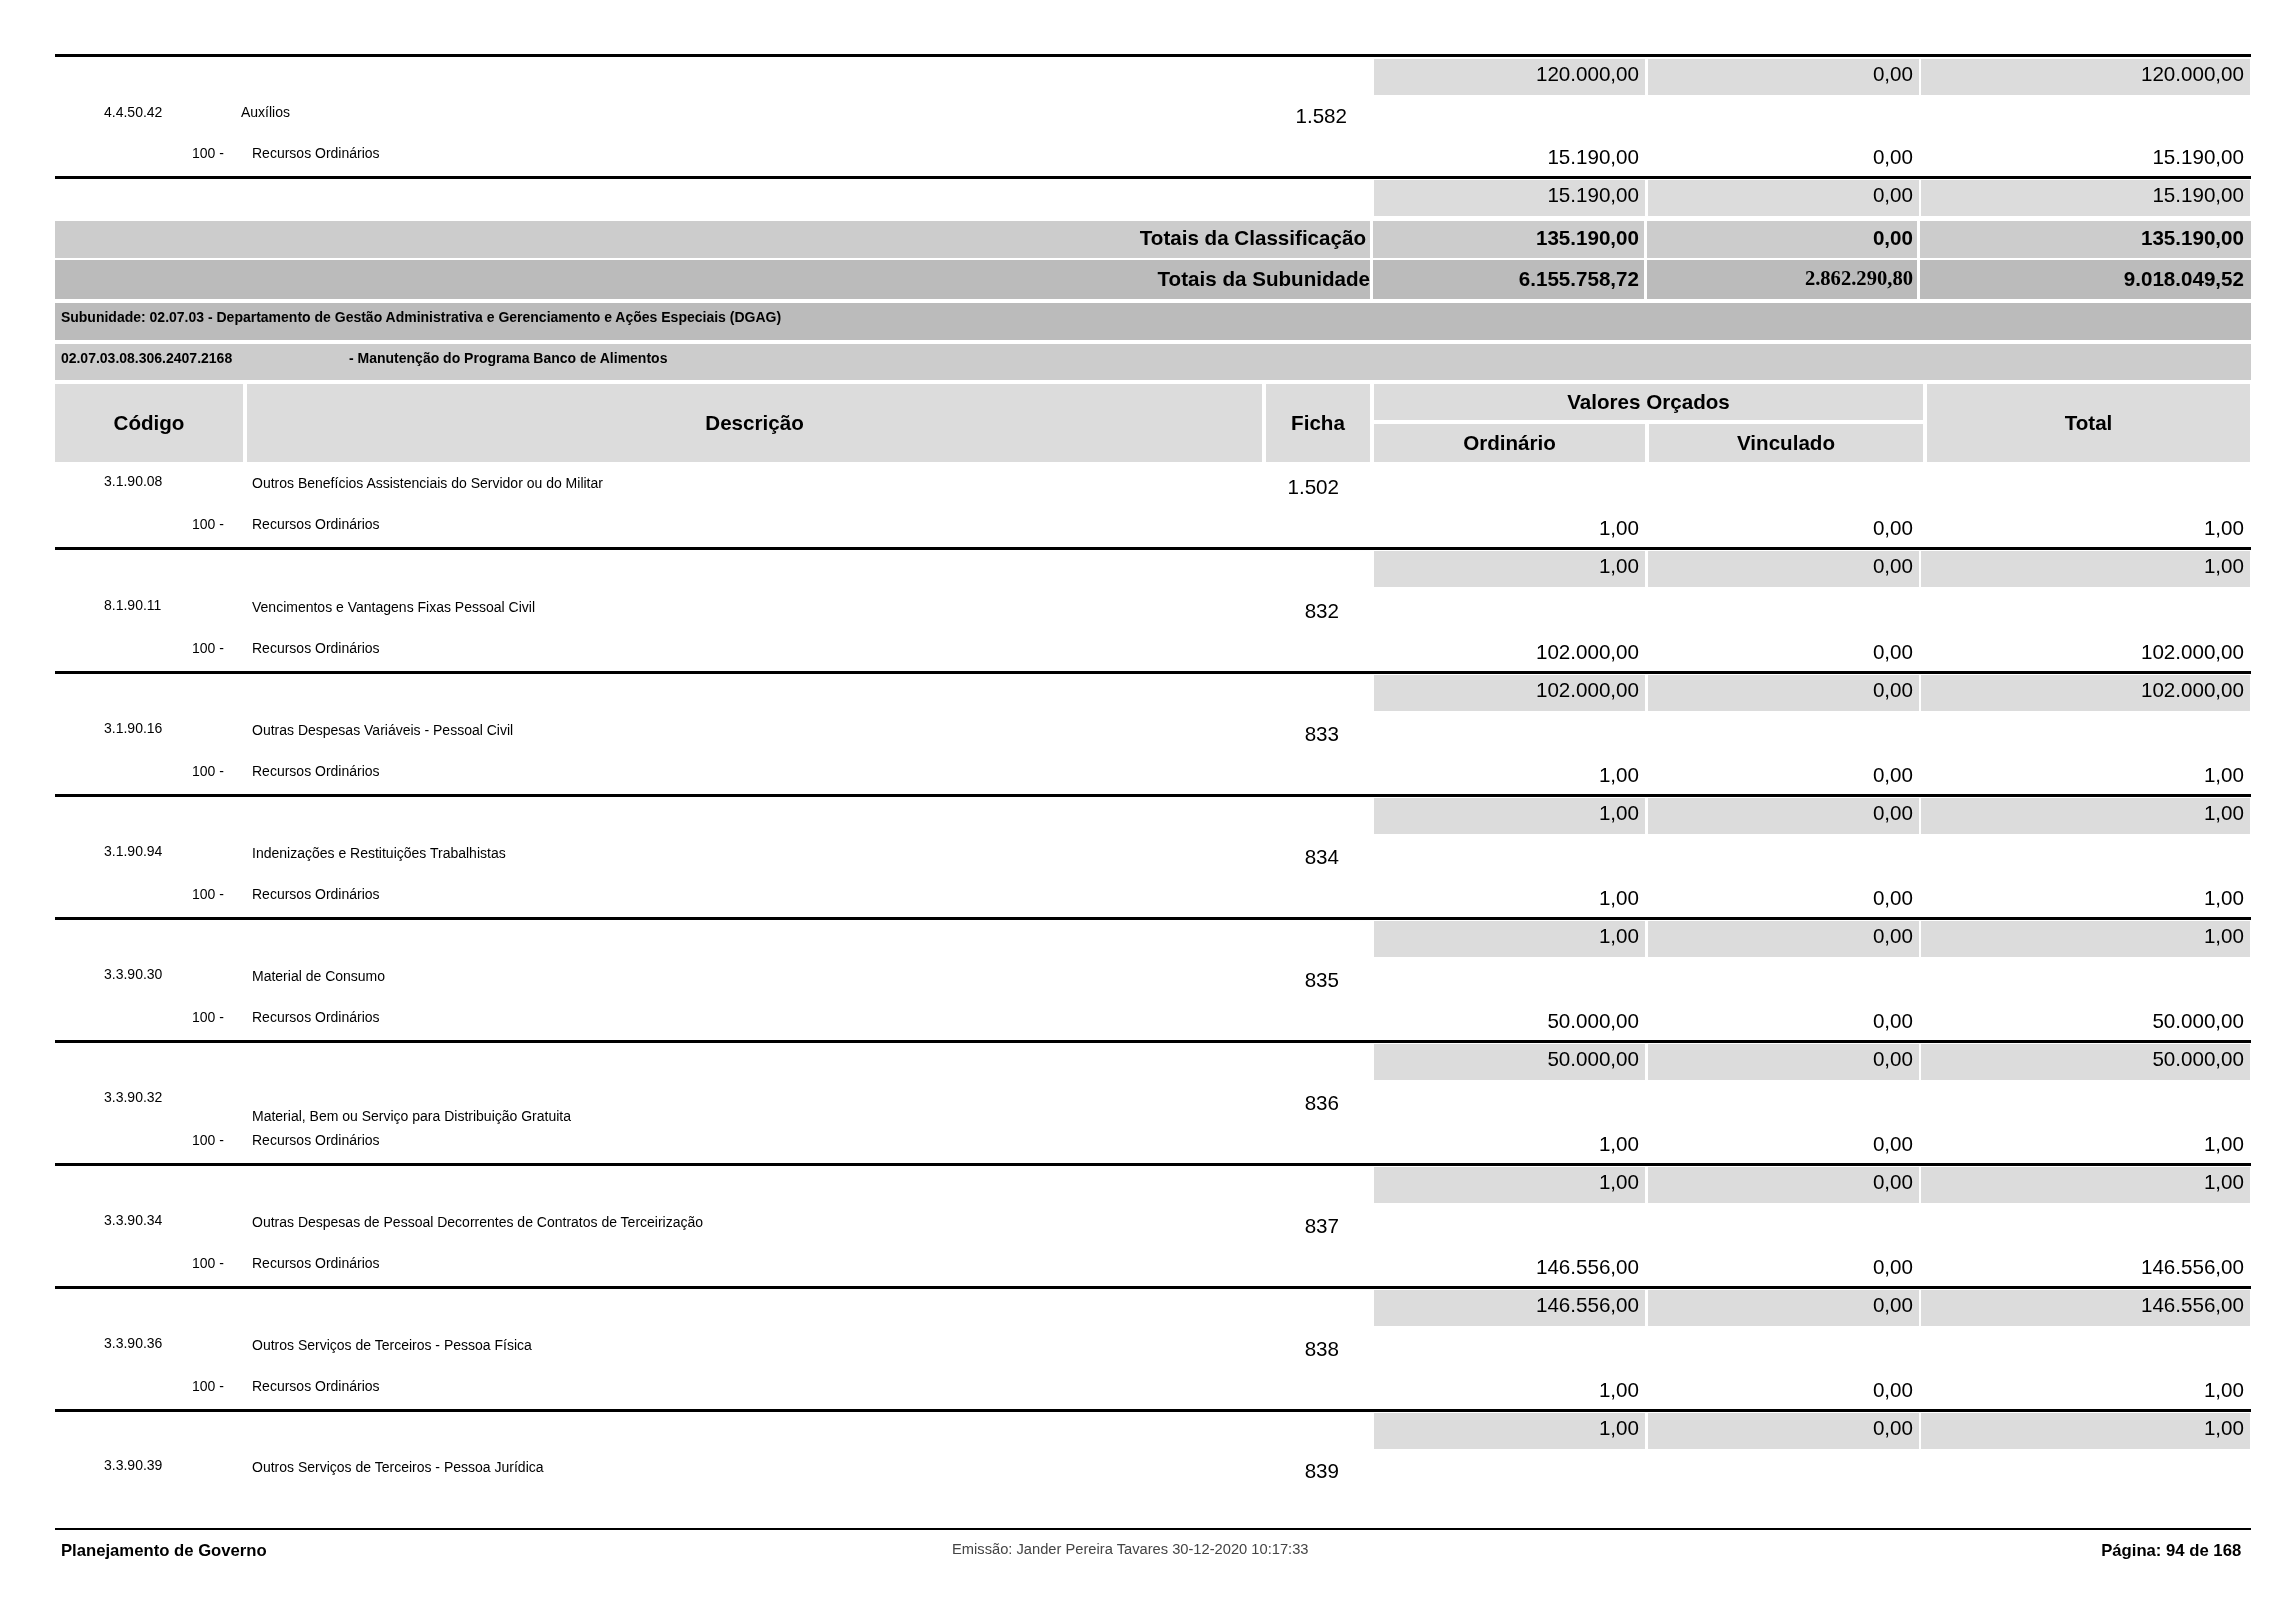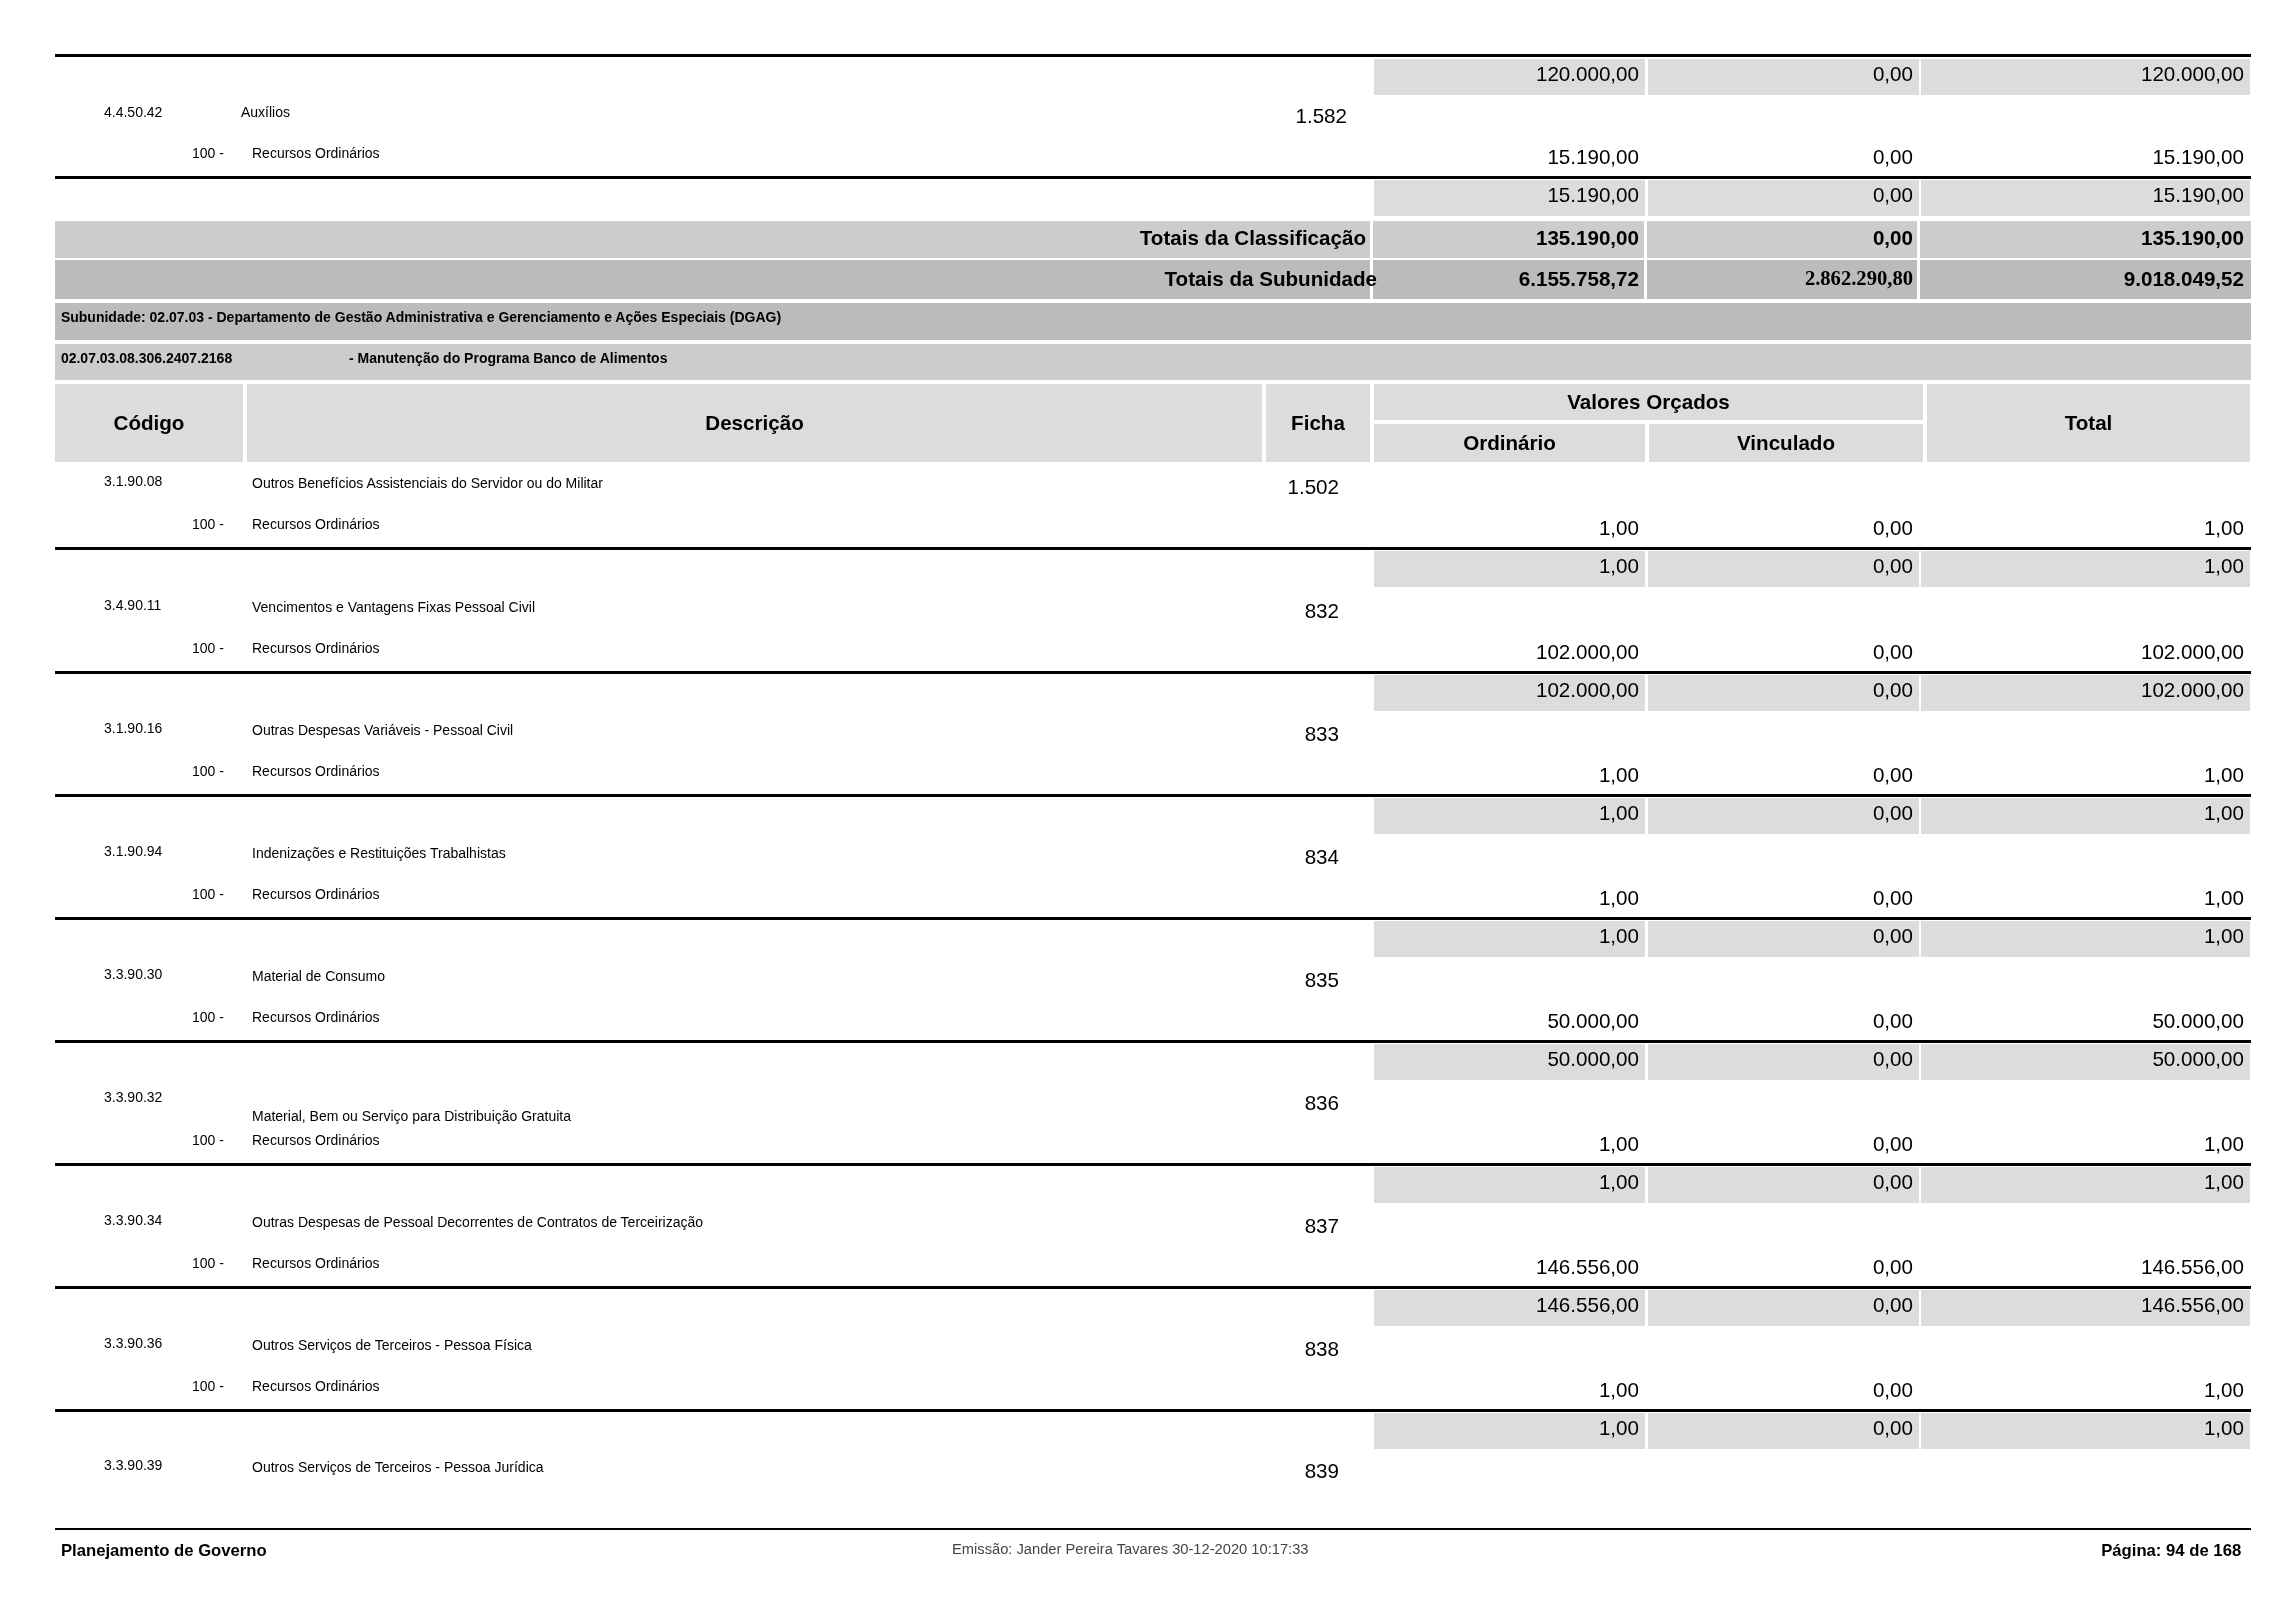--- a/index.html
+++ b/index.html
@@ -55,21 +55,21 @@
   <div class="abs" style="left:1862px;top:221px;width:2.9px;height:78px;background:#fff;"></div>
   <div class="num b" style="left:0;top:226px;width:1311px;">Totais da Classificação</div>
   <div class="num b" style="left:1319px;top:226px;width:265px;">135.190,00</div>
   <div class="num b" style="left:1593px;top:226px;width:265px;">0,00</div>
   <div class="num b" style="left:1866px;top:226px;width:323px;">135.190,00</div>
 
   <div class="band" style="top:260px;height:39px;background:#bbbbbb;"></div>
   <div class="abs" style="left:1315px;top:260px;width:2.9px;height:39px;background:#fff;"></div>
   <div class="abs" style="left:1589px;top:260px;width:2.9px;height:39px;background:#fff;"></div>
   <div class="abs" style="left:1862px;top:260px;width:2.9px;height:39px;background:#fff;"></div>
-  <div class="num b" style="left:11px;top:267px;width:1311px;">Totais da Subunidade</div>
+  <div class="num b" style="left:4px;top:267px;width:1311px;">Totais da Subunidade</div>
   <div class="num b" style="left:1319px;top:267px;width:265px;">6.155.758,72</div>
   <div class="num b" style="left:1593px;top:267px;width:265px;font-family:Liberation Serif, serif;">2.862.290,80</div>
   <div class="num b" style="left:1866px;top:267px;width:323px;">9.018.049,52</div>
 
   <div class="band" style="top:303px;height:37px;background:#bbbbbb;"></div>
   <div class="txt b" style="left:5.9px;top:309px;">Subunidade: 02.07.03 - Departamento de Gestão Administrativa e Gerenciamento e Ações Especiais (DGAG)</div>
 
   <div class="band" style="top:344px;height:36px;background:#cccccc;"></div>
   <div class="txt b" style="left:5.9px;top:350px;">02.07.03.08.306.2407.2168</div>
   <div class="txt b" style="left:294px;top:350px;">- Manutenção do Programa Banco de Alimentos</div>
@@ -109,21 +109,21 @@
     <div class="rule" style="top:74px;width:2196px;"></div>
     <div class="shade" style="left:1319px;top:78px;width:271px;height:36px;"></div>
     <div class="shade" style="left:1593px;top:78px;width:271px;height:36px;"></div>
     <div class="shade" style="left:1866px;top:78px;width:329px;height:36px;"></div>
     <div class="num" style="left:1319px;top:81px;width:265px;">1,00</div>
     <div class="num" style="left:1593px;top:81px;width:265px;">0,00</div>
     <div class="num" style="left:1866px;top:81px;width:323px;">1,00</div>
   </div>
 
   <div class="item-block" style="position: absolute; left: 0px; width: 2196px; top: 597px;">
-    <div class="txt" style="left:49px;top:0px;">3.4.90.11</div>
+    <div class="txt" style="left:49px;top:0px;">8.1.90.11</div>
     <div class="txt" style="left:197px;top:2px;">Vencimentos e Vantagens Fixas  Pessoal Civil</div>
     <div class="num" style="left:1176px;top:2px;width:108px;">832</div>
     <div class="txt" style="left:137px;top:43px;">100 -</div>
     <div class="txt" style="left:197px;top:43px;">Recursos Ordinários</div>
     <div class="num" style="left:1319px;top:43px;width:265px;">102.000,00</div>
     <div class="num" style="left:1593px;top:43px;width:265px;">0,00</div>
     <div class="num" style="left:1866px;top:43px;width:323px;">102.000,00</div>
     <div class="rule" style="top:74px;width:2196px;"></div>
     <div class="shade" style="left:1319px;top:78px;width:271px;height:36px;"></div>
     <div class="shade" style="left:1593px;top:78px;width:271px;height:36px;"></div>

